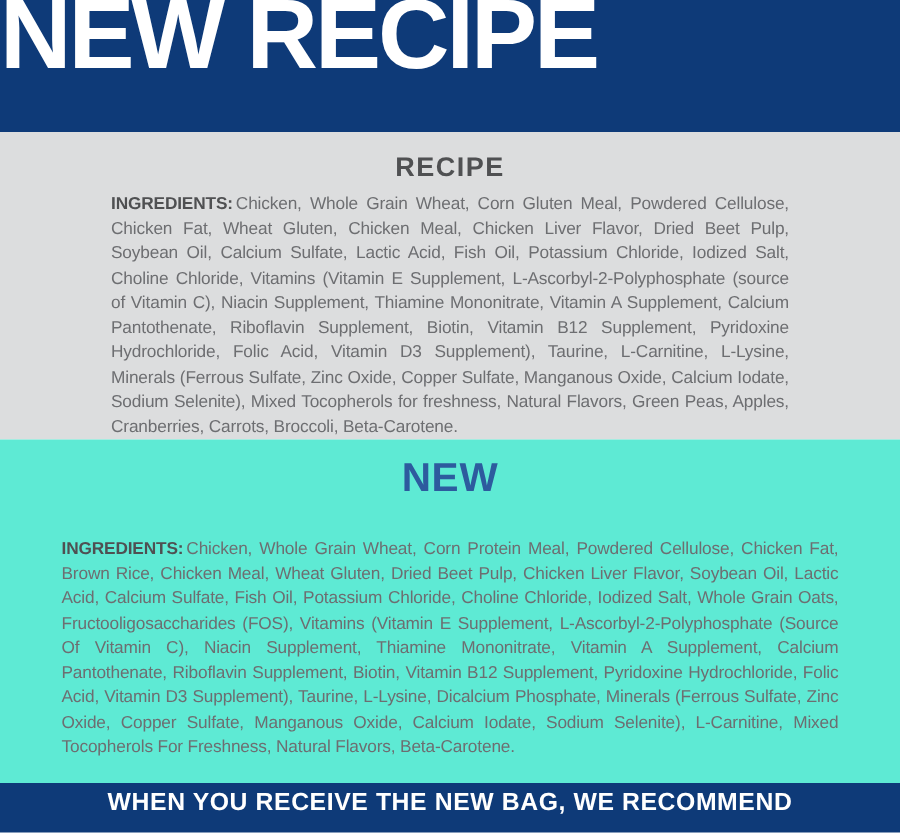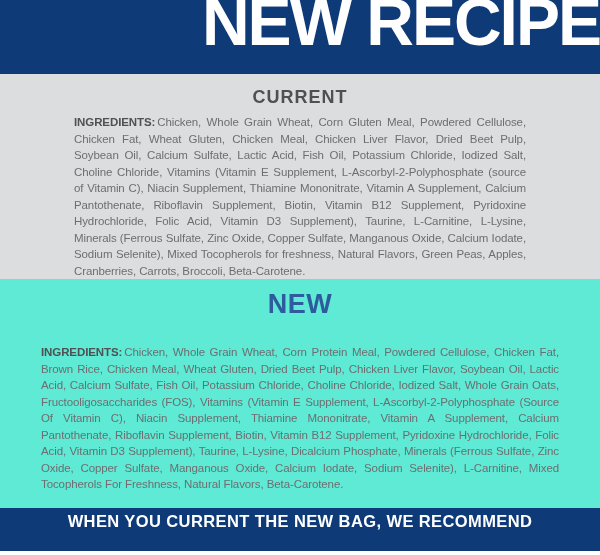--- a/index.html
+++ b/index.html
@@ -11,24 +11,24 @@
   .page {
     position: relative;
     width: 600px;
     height: 555px;
     overflow: hidden;
     background: var(--white, #ffffff);
   }
 
   
   .banner-top {
-    height: 74px;
+    height: 88px;
     background: var(--navy, #0e3a78);
     overflow: hidden;
-    text-align: right;
+    text-align: left;
   }
   .banner-top h1 {
     margin: -13px 0 0 0;
     color: #ffffff;
     font-size: 66px;
     line-height: 70px;
     font-weight: bold;
     letter-spacing: -2px;
     white-space: nowrap;
   }
@@ -100,26 +100,26 @@
 </head>
 <body>
 
 <div class="page">
 
   <div class="banner-top">
     <h1>NEW RECIPE</h1>
   </div>
 
   <div class="section-current">
-    <h2 class="section-heading">CURRENT</h2>
+    <h2 class="section-heading">RECIPE</h2>
     <p class="ingredients"><span class="ing-label">INGREDIENTS:</span><span>Chicken, Whole Grain Wheat, Corn Gluten Meal, Powdered Cellulose, Chicken Fat, Wheat Gluten, Chicken Meal, Chicken Liver Flavor, Dried Beet Pulp, Soybean Oil, Calcium Sulfate, Lactic Acid, Fish Oil, Potassium Chloride, Iodized Salt, Choline Chloride, Vitamins (Vitamin E Supplement, L-Ascorbyl-2-Polyphosphate (source of Vitamin C), Niacin Supplement, Thiamine Mononitrate, Vitamin A Supplement, Calcium Pantothenate, Riboflavin Supplement, Biotin, Vitamin B12 Supplement, Pyridoxine Hydrochloride, Folic Acid, Vitamin D3 Supplement), Taurine, L-Carnitine, L-Lysine, Minerals (Ferrous Sulfate, Zinc Oxide, Copper Sulfate, Manganous Oxide, Calcium Iodate, Sodium Selenite), Mixed Tocopherols for freshness, Natural Flavors, Green Peas, Apples, Cranberries, Carrots, Broccoli, Beta-Carotene.</span></p>
   </div>
 
   <div class="section-new">
     <h2 class="section-heading">NEW</h2>
     <p class="ingredients"><span class="ing-label">INGREDIENTS:</span><span>Chicken, Whole Grain Wheat, Corn Protein Meal, Powdered Cellulose, Chicken Fat, Brown Rice, Chicken Meal, Wheat Gluten, Dried Beet Pulp, Chicken Liver Flavor, Soybean Oil, Lactic Acid, Calcium Sulfate, Fish Oil, Potassium Chloride, Choline Chloride, Iodized Salt, Whole Grain Oats, Fructooligosaccharides (FOS), Vitamins (Vitamin E Supplement, L-Ascorbyl-2-Polyphosphate (Source Of Vitamin C), Niacin Supplement, Thiamine Mononitrate, Vitamin A Supplement, Calcium Pantothenate, Riboflavin Supplement, Biotin, Vitamin B12 Supplement, Pyridoxine Hydrochloride, Folic Acid, Vitamin D3 Supplement), Taurine, L-Lysine, Dicalcium Phosphate, Minerals (Ferrous Sulfate, Zinc Oxide, Copper Sulfate, Manganous Oxide, Calcium Iodate, Sodium Selenite), L-Carnitine, Mixed Tocopherols For Freshness, Natural Flavors, Beta-Carotene.</span></p>
   </div>
 
   <div class="banner-bottom">
-    <p class="msg"><span>WHEN YOU CURRENT THE NEW BAG, WE RECOMMEND</span><br></p>
+    <p class="msg"><span>WHEN YOU RECEIVE THE NEW BAG, WE RECOMMEND</span><br></p>
   </div>
 
 </div>
 
 </body></html>

